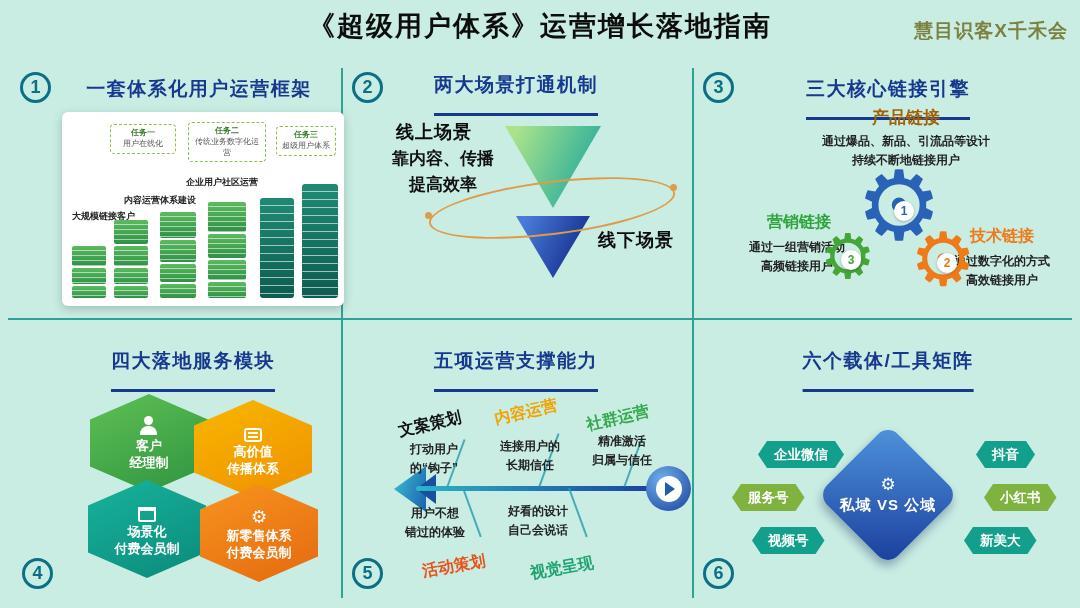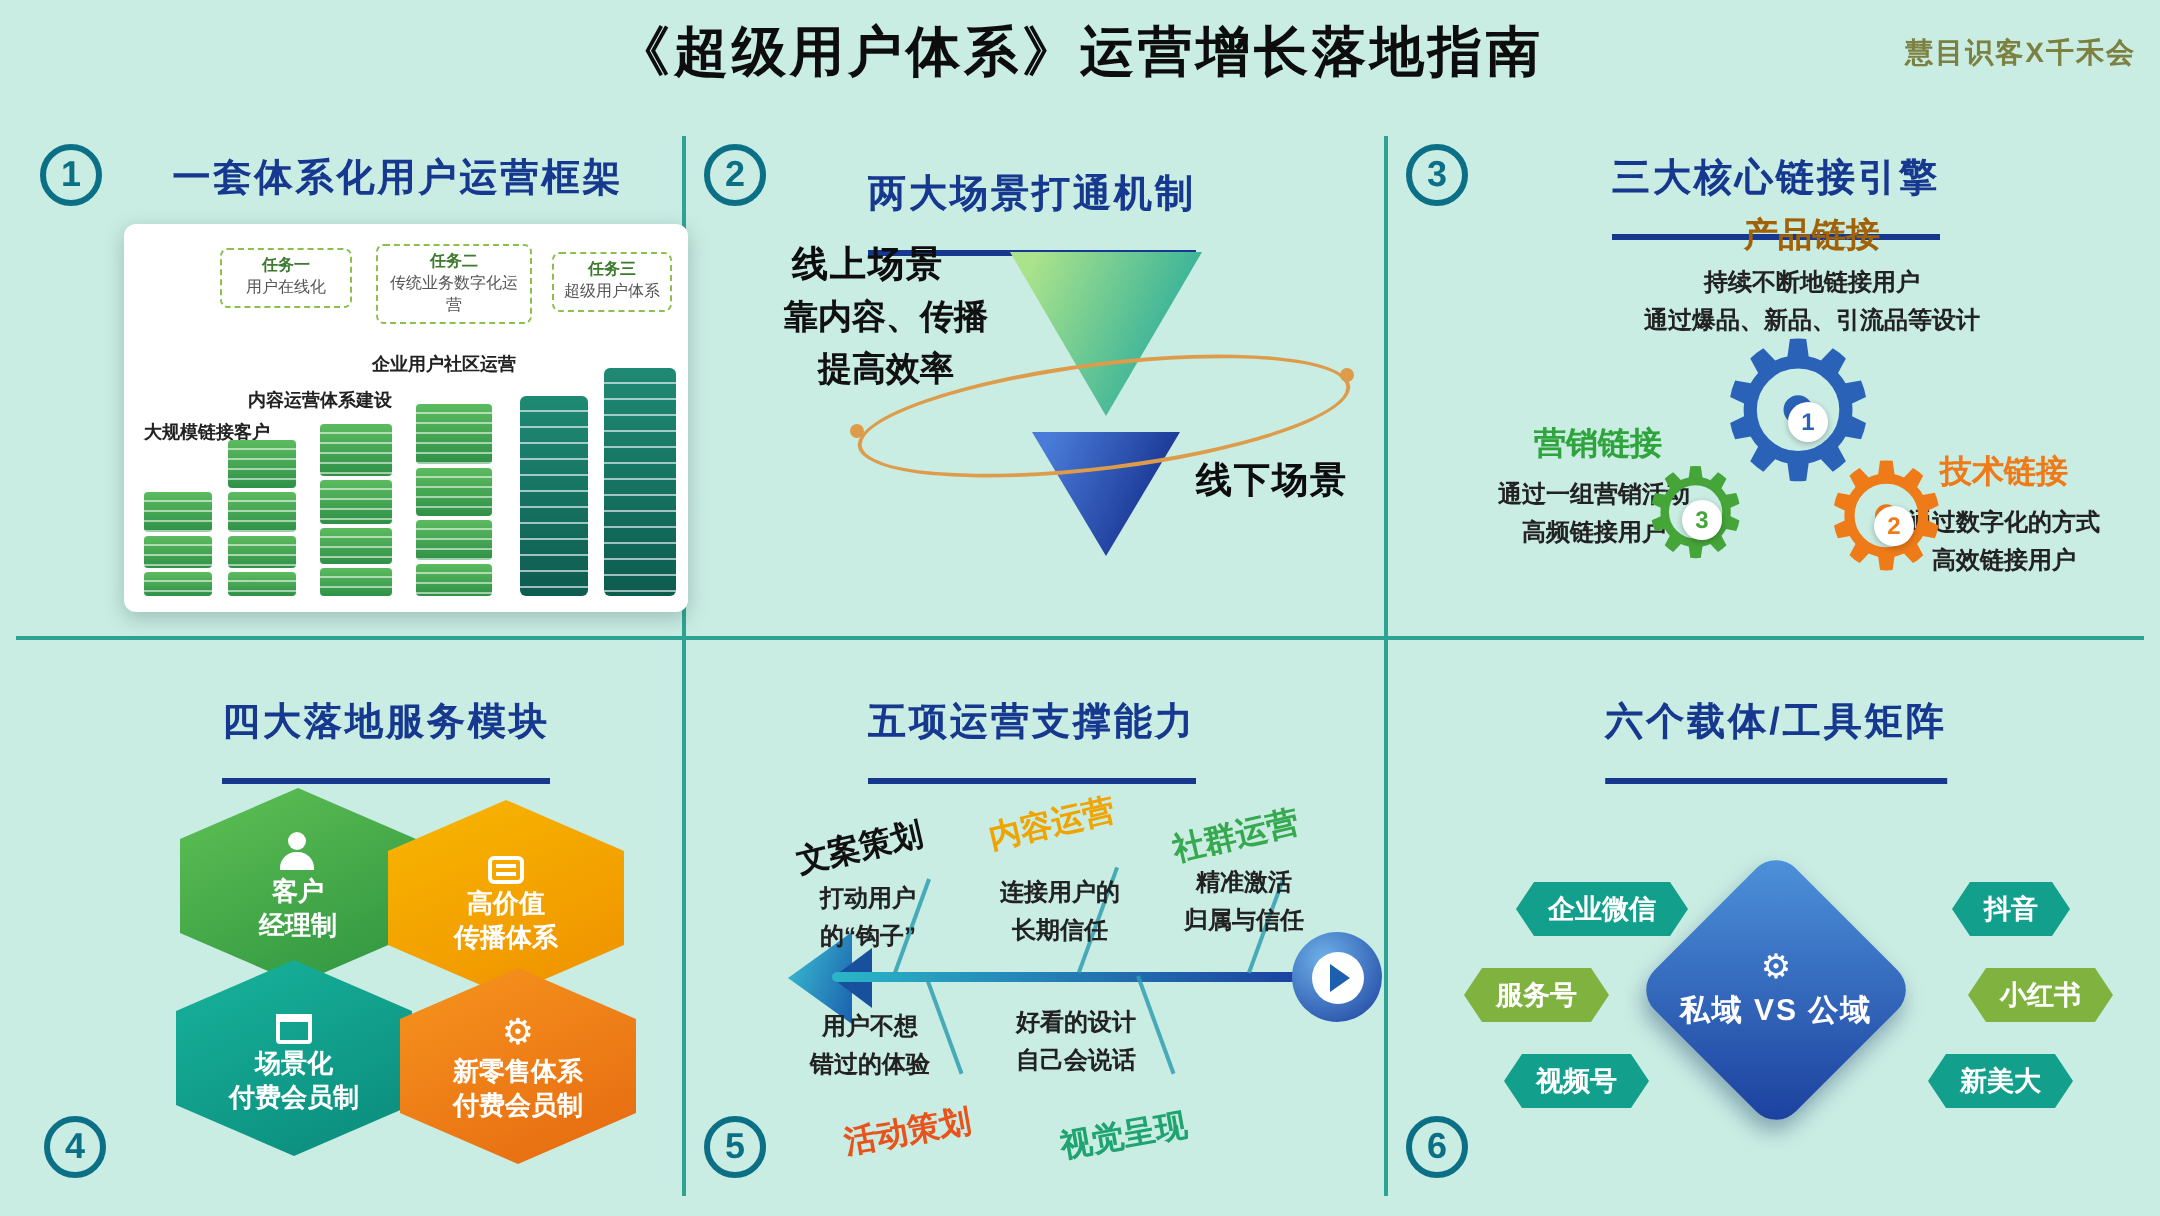--- a/index.html
+++ b/index.html
@@ -1,35 +1,35 @@
 <!DOCTYPE html>
 <html><head>
 <meta charset="utf-8">
 <style>
 *{margin:0;padding:0;box-sizing:border-box}
 html,body{width:1080px;height:608px}
 body{background:#c9ece3;font-family:"Liberation Sans","DejaVu Sans",sans-serif;position:relative;overflow:hidden}
 
 
 .main-title{position:absolute;left:540px;top:8px;transform:translateX(-50%);font-size:27px;font-weight:900;color:#0d0d0d;letter-spacing:2px;white-space:nowrap}
-.brand{position:absolute;right:12px;top:18px;font-size:14px;font-weight:700;color:#7c8040;letter-spacing:1px}
+.brand{position:absolute;right:12px;top:18px;font-size:19px;font-weight:700;color:#7c8040;letter-spacing:1px}
 
 
 .divider-h{position:absolute;left:8px;width:1064px;top:318px;height:2px;background:#2fa393}
 .divider-v{position:absolute;top:68px;height:530px;width:2px;background:#2fa393}
 .v1{left:341px}.v2{left:692px}
 
 
 .num{position:absolute;width:31px;height:31px;border:3px solid #0b7086;border-radius:50%;color:#0b7086;font-weight:800;font-size:18px;display:flex;align-items:center;justify-content:center}
 .n1{left:20px;top:72px}.n2{left:352px;top:72px}.n3{left:703px;top:72px}
 .n4{left:22px;top:558px}.n5{left:352px;top:558px}.n6{left:703px;top:558px}
 
 
 .sec-title{position:absolute;transform:translateX(-50%);color:#16388e;font-size:19px;font-weight:800;letter-spacing:1.5px;border-bottom:3px solid #16388e;padding-bottom:15px;white-space:nowrap}
-.t1{left:199px;top:76px}.t2{left:516px;top:84px}.t3{left:888px;top:76px}
+.t1{left:199px;top:76px}.t2{left:516px;top:72px}.t3{left:888px;top:76px}
 .t4{left:193px;top:348px}.t5{left:516px;top:348px}.t6{left:888px;top:348px}
 
 
 .framework{position:absolute;left:62px;top:112px;width:282px;height:194px;background:#fff;border-radius:6px;box-shadow:0 3px 10px rgba(20,60,50,.25)}
 .task{position:absolute;border:1.5px dashed #8bbf4e;border-radius:4px;padding:3px 4px;font-size:8px;color:#555;text-align:center;line-height:1.35}
 .task b{display:block;color:#3c7a2e}
 .tk1{left:48px;top:12px;width:66px}
 .tk2{left:126px;top:10px;width:78px}
 .tk3{left:214px;top:14px;width:60px}
 .fstep{position:absolute;font-size:9px;font-weight:bold;color:#222;white-space:nowrap}
@@ -209,22 +209,22 @@
 <div class="tri-bottom"></div>
 <div class="orbit"></div>
 <div class="orbit-dot od1"></div>
 <div class="orbit-dot od2"></div>
 <div class="scene-label lab-offline">线下场景</div>
 <div class="scene-desc desc-offline">
 </div>
 
 <div class="center-label lk-product">产品链接</div>
 <div class="link-desc ld-product">
+  <span>通过爆品、新品、引流品等设计</span>
   <span>持续不断地链接用户</span>
-  <span>通过爆品、新品、引流品等设计</span>
 </div>
 <div class="center-label lk-marketing">营销链接</div>
 <div class="link-desc ld-marketing">
   <span>通过一组营销活动</span>
   <span>高频链接用户</span>
 </div>
 <div class="center-label lk-tech">技术链接</div>
 <div class="link-desc ld-tech">
   <span>通过数字化的方式</span>
   <span>高效链接用户</span>

